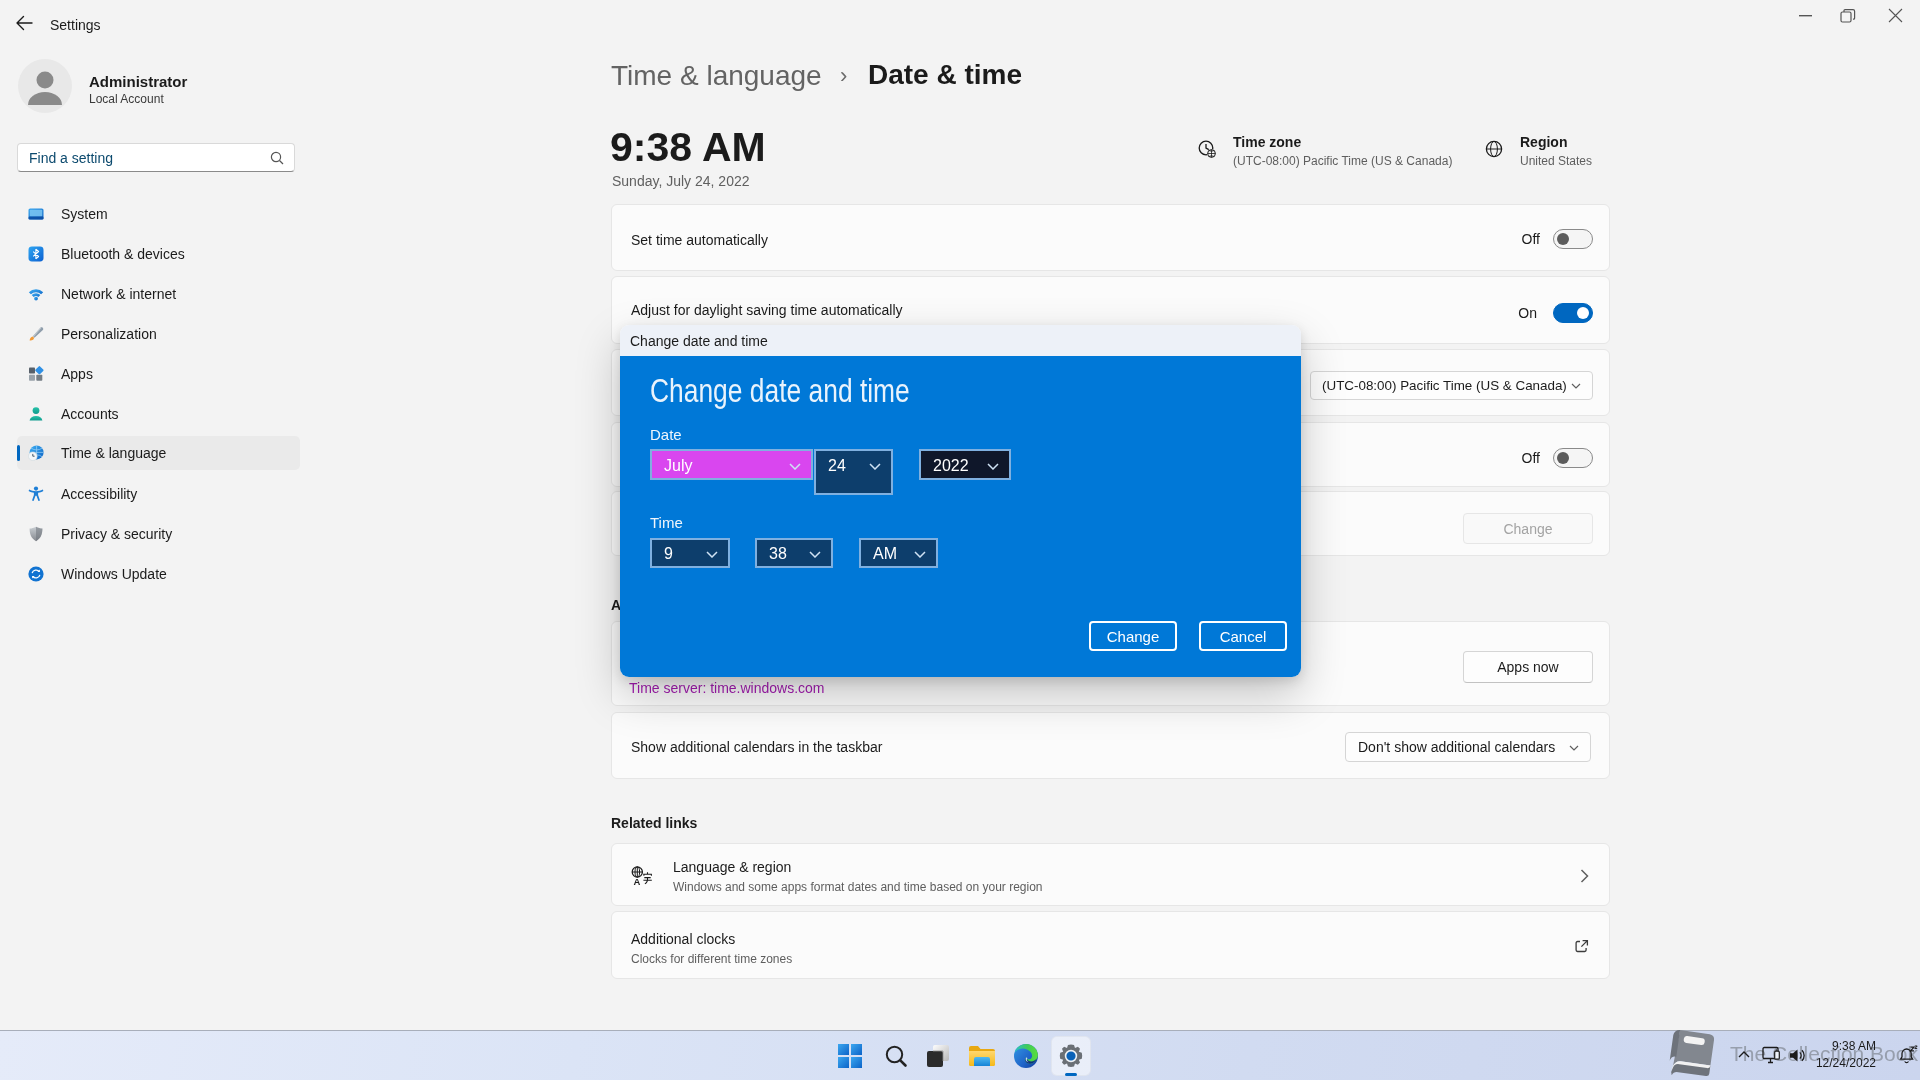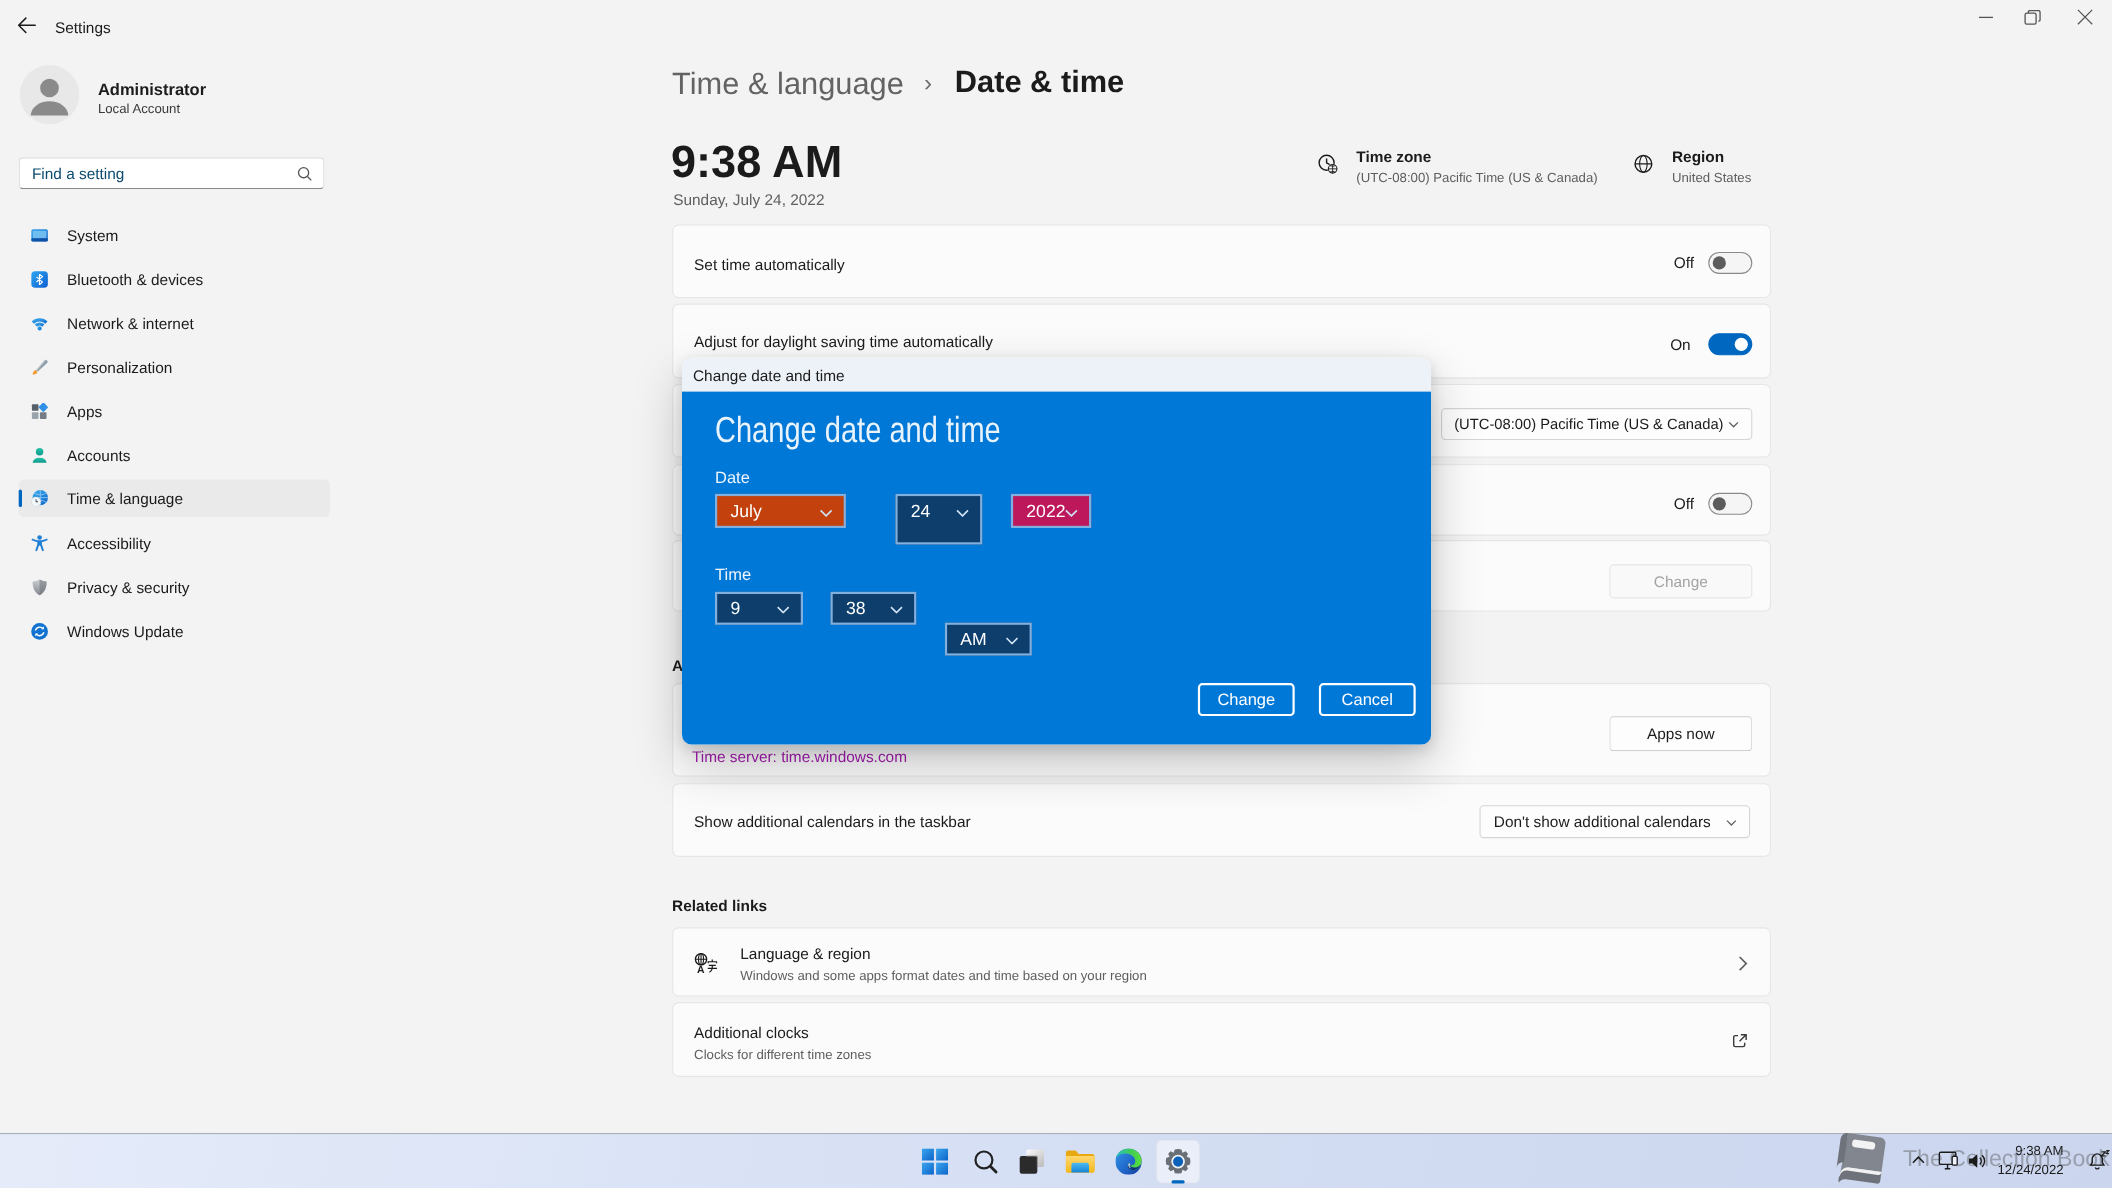--- a/index.html
+++ b/index.html
@@ -289,53 +289,53 @@
 </div>
 
 <div class="abs" style="left:620px;top:325px;width:681px;height:352px;border-radius:9px;box-shadow:0 18px 45px rgba(0,0,0,0.22), 0 4px 12px rgba(0,0,0,0.12);overflow:hidden;">
   <div class="abs" style="left:0;top:0;right:0;height:31px;background:#edf1f8;">
     <div class="abs" style="left:10px;top:8px;font-size:14px;color:#1b1b1b;">Change date and time</div>
   </div>
   <div class="abs" style="left:0;top:31px;right:0;bottom:0;background:#0078d7;">
     <div class="abs" style="left:30px;top:16px;font-size:33px;color:#e9f3fc;transform:scaleX(0.8);transform-origin:left top;white-space:nowrap;">Change date and time</div>
 
     <div class="abs" style="left:30px;top:70px;font-size:15px;color:#f0f6fc;">Date</div>
-    <div class="abs" style="left:30px;top:93px;width:119px;height:31px;background:#c2410c;border:2px solid #7fb0e0;">
+    <div class="abs" style="left:30px;top:93px;width:163px;height:31px;background:#d946ef;border:2px solid #7fb0e0;">
       <div class="abs" style="left:12px;top:6px;font-size:16px;color:#fff;">July</div>
       <svg class="abs" style="right:10px;top:12px;" width="12" height="7" viewBox="0 0 12 7">
           <path d="M1 1 L6 6 L11 1" stroke="#cfe2f4" stroke-width="1.5" fill="none"></path>
         </svg>
     </div>
     <div class="abs" style="left:194px;top:93px;width:79px;height:46px;background:#0d3e6c;border:2px solid #7fb0e0;">
       <div class="abs" style="left:12px;top:6px;font-size:16px;color:#fff;">24</div>
       <svg class="abs" style="right:10px;top:12px;" width="12" height="7" viewBox="0 0 12 7">
           <path d="M1 1 L6 6 L11 1" stroke="#cfe2f4" stroke-width="1.5" fill="none"></path>
         </svg>
     </div>
-    <div class="abs" style="left:299px;top:93px;width:73px;height:31px;background:#be185d;border:2px solid #7fb0e0;">
+    <div class="abs" style="left:299px;top:93px;width:92px;height:31px;background:#0f172a;border:2px solid #7fb0e0;">
       <div class="abs" style="left:12px;top:6px;font-size:16px;color:#fff;">2022</div>
       <svg class="abs" style="right:10px;top:12px;" width="12" height="7" viewBox="0 0 12 7">
           <path d="M1 1 L6 6 L11 1" stroke="#cfe2f4" stroke-width="1.5" fill="none"></path>
         </svg>
     </div>
 
     <div class="abs" style="left:30px;top:158px;font-size:15px;color:#f0f6fc;">Time</div>
     <div class="abs" style="left:30px;top:182px;width:80px;height:30px;background:#0d3e6c;border:2px solid #7fb0e0;">
       <div class="abs" style="left:12px;top:5px;font-size:16px;color:#fff;">9</div>
       <svg class="abs" style="right:10px;top:11px;" width="12" height="7" viewBox="0 0 12 7">
           <path d="M1 1 L6 6 L11 1" stroke="#cfe2f4" stroke-width="1.5" fill="none"></path>
         </svg>
     </div>
     <div class="abs" style="left:135px;top:182px;width:78px;height:30px;background:#0d3e6c;border:2px solid #7fb0e0;">
       <div class="abs" style="left:12px;top:5px;font-size:16px;color:#fff;">38</div>
       <svg class="abs" style="right:10px;top:11px;" width="12" height="7" viewBox="0 0 12 7">
           <path d="M1 1 L6 6 L11 1" stroke="#cfe2f4" stroke-width="1.5" fill="none"></path>
         </svg>
     </div>
-    <div class="abs" style="left:239px;top:182px;width:79px;height:30px;background:#0d3e6c;border:2px solid #7fb0e0;margin-top:28px;">
+    <div class="abs" style="left:239px;top:182px;width:79px;height:30px;background:#0d3e6c;border:2px solid #7fb0e0;">
       <div class="abs" style="left:12px;top:5px;font-size:16px;color:#fff;">AM</div>
       <svg class="abs" style="right:10px;top:11px;" width="12" height="7" viewBox="0 0 12 7">
           <path d="M1 1 L6 6 L11 1" stroke="#cfe2f4" stroke-width="1.5" fill="none"></path>
         </svg>
     </div>
 
     <div class="abs" style="left:469px;top:265px;width:88px;height:30px;border:2px solid #fff;border-radius:4px;font-size:15px;color:#fff;display:flex;align-items:center;justify-content:center;">Change</div>
     <div class="abs" style="left:579px;top:265px;width:88px;height:30px;border:2px solid #fff;border-radius:4px;font-size:15px;color:#fff;display:flex;align-items:center;justify-content:center;">Cancel</div>
   </div>
 </div>

